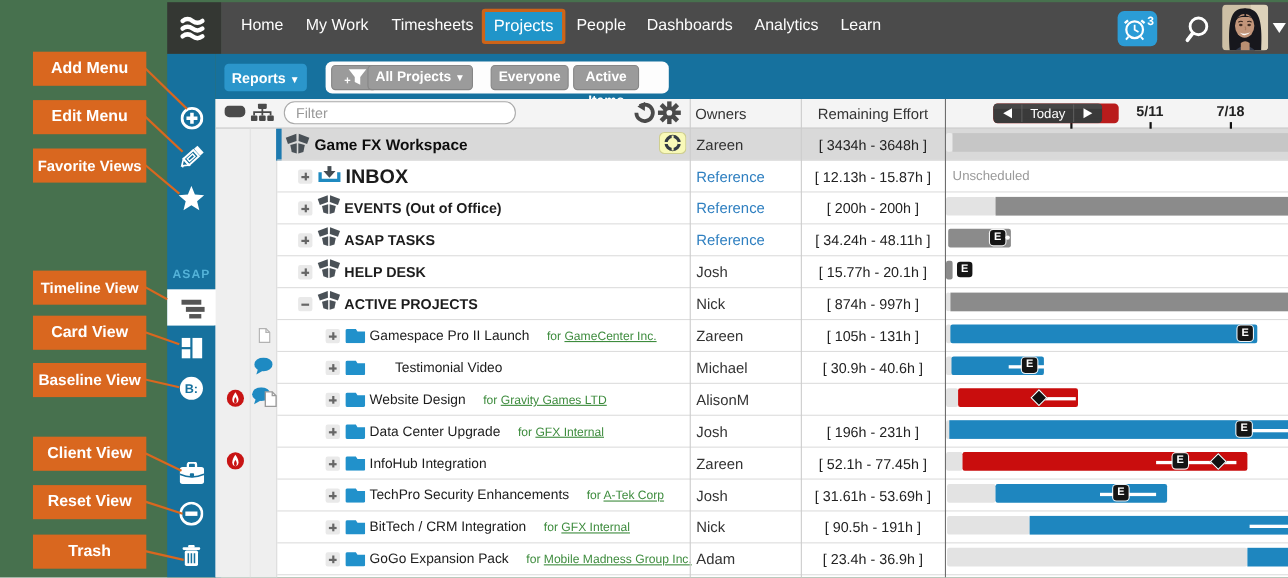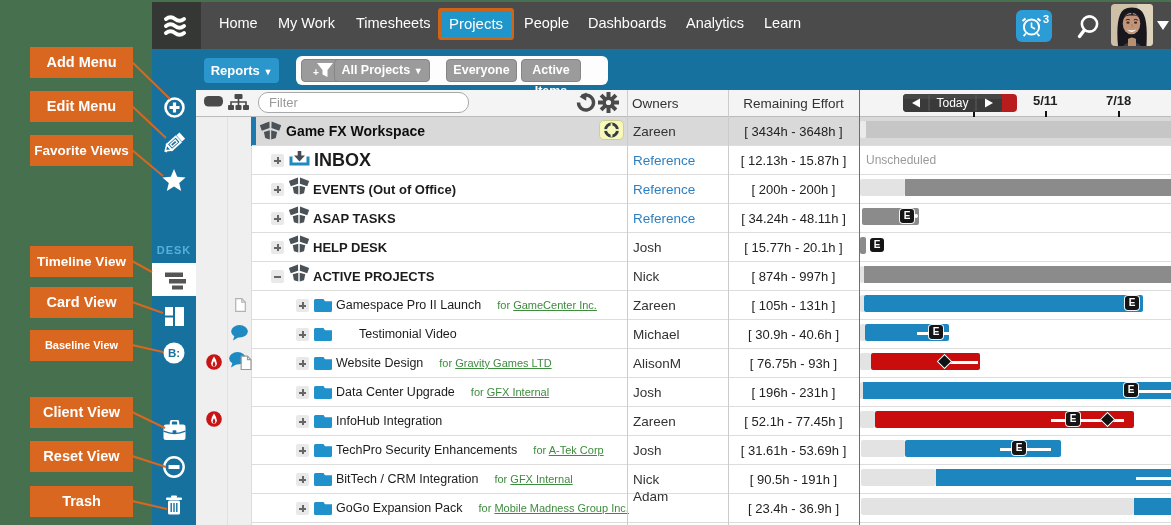--- a/index.html
+++ b/index.html
@@ -135,21 +135,21 @@
       <path d="M1.2 11.8 L3.2 13.2 L1.2 14.2 Z" fill="#fff"></path>
       <rect x="20.2" y="8" width="4.3" height="8.4" fill="#fff"></rect>
     </g>
   </svg>
 </div>
 <div class="sicon" style="top:169px;">
   <svg width="24" height="23" viewBox="0 0 24 23">
     <path d="M12 0 L15.2 7.8 L23.6 8.4 L17.2 13.9 L19.2 22.1 L12 17.6 L4.8 22.1 L6.8 13.9 L0.4 8.4 L8.8 7.8 Z" fill="#fff"></path>
   </svg>
 </div>
-<div id="viewlbl">DESK</div>
+<div id="viewlbl">ASAP</div>
 <div id="viewtile">
   <svg width="49" height="33" viewBox="0 0 49 33">
     <rect x="13" y="9.5" width="18" height="4.5" fill="#555"></rect>
     <rect x="17" y="16" width="17" height="4.5" fill="#555"></rect>
     <rect x="20" y="22.5" width="11" height="4" fill="#555"></rect>
   </svg>
 </div>
 <div id="bluestrip"></div>
 <div class="sicon" style="top:307px;">
   <svg width="19" height="19" viewBox="0 0 19 19">
@@ -198,21 +198,21 @@
     <line x1="132" y1="412" x2="165" y2="428"></line>
     <line x1="132" y1="456" x2="166" y2="467"></line>
     <line x1="132" y1="501" x2="167" y2="509"></line>
   </g>
 </svg>
 <div class="lbl" style="top:47px;">Add Menu</div>
 <div class="lbl" style="top:91px;">Edit Menu</div>
 <div class="lbl" style="top:246px; font-size:13.5px;">Timeline View</div>
 <div class="lbl" style="top:135px; font-size:13.5px;">Favorite Views</div>
 <div class="lbl" style="top:287px;">Card View</div>
-<div class="lbl" style="top:330px; font-size:11px;">Baseline View</div>
+<div class="lbl" style="top:330px; font-size:14px;">Baseline View</div>
 <div class="lbl" style="top:397px;">Client View</div>
 <div class="lbl" style="top:441px;">Reset View</div>
 <div class="lbl" style="top:486px;">Trash</div>
 
 <div id="toolbar"></div>
 <div id="reports">Reports <span style="font-size:9px;">▼</span></div>
 <div id="filtergroup"></div>
 <div class="graybtn" style="left:301px; width:42px;">
   <svg width="24" height="17" viewBox="0 0 24 17" style="margin-top:2px;">
     <path d="M7 1 L23 1 L17.5 8 L17.5 15 L12.5 12.5 L12.5 8 Z" fill="#fff"></path>
@@ -445,31 +445,30 @@
 <div class="owner ref" style="top:204px;">Reference</div>
 <div class="owner" style="top:233px;">Josh</div>
 <div class="owner" style="top:262px;">Nick</div>
 <div class="owner" style="top:291px;">Zareen</div>
 <div class="owner" style="top:320px;">Michael</div>
 <div class="owner" style="top:349px;">AlisonM</div>
 <div class="owner" style="top:378px;">Josh</div>
 <div class="owner" style="top:407px;">Zareen</div>
 <div class="owner" style="top:436px;">Josh</div>
 <div class="owner" style="top:465px;">Nick</div>
-<div class="owner" style="top:482px;">Adam</div>
+<div class="owner" style="top:494px;">Adam</div>
 
 <div class="effort" style="top:117px;">[ 3434h - 3648h ]</div>
 <div class="effort" style="top:146px;">[ 12.13h - 15.87h ]</div>
 <div class="effort" style="top:175px;">[ 200h - 200h ]</div>
 <div class="effort" style="top:204px;">[ 34.24h - 48.11h ]</div>
 <div class="effort" style="top:233px;">[ 15.77h - 20.1h ]</div>
 <div class="effort" style="top:262px;">[ 874h - 997h ]</div>
 <div class="effort" style="top:291px;">[ 105h - 131h ]</div>
 <div class="effort" style="top:320px;">[ 30.9h - 40.6h ]</div>
-<div class="effort" style="top:349px;">[ 76.75h - 93h ]</div>
 <div class="effort" style="top:378px;">[ 196h - 231h ]</div>
 <div class="effort" style="top:407px;">[ 52.1h - 77.45h ]</div>
 <div class="effort" style="top:436px;">[ 31.61h - 53.69h ]</div>
 <div class="effort" style="top:465px;">[ 90.5h - 191h ]</div>
 <div class="effort" style="top:494px;">[ 23.4h - 36.9h ]</div>
 
 <div class="bar" style="left:860px; top:121px; width:6px; background:#ebebeb;"></div>
 <div class="bar" style="left:866px; top:121px; width:305px; background:#c6c6c6; border-radius:0;"></div>
 <div class="abs" style="left:866px; top:146px; height:29px; line-height:29px; font-size:12px; color:#9a9a9a;">Unscheduled</div>
 <div class="bar" style="left:860px; top:179px; width:45px; background:#e3e3e3;"></div>

